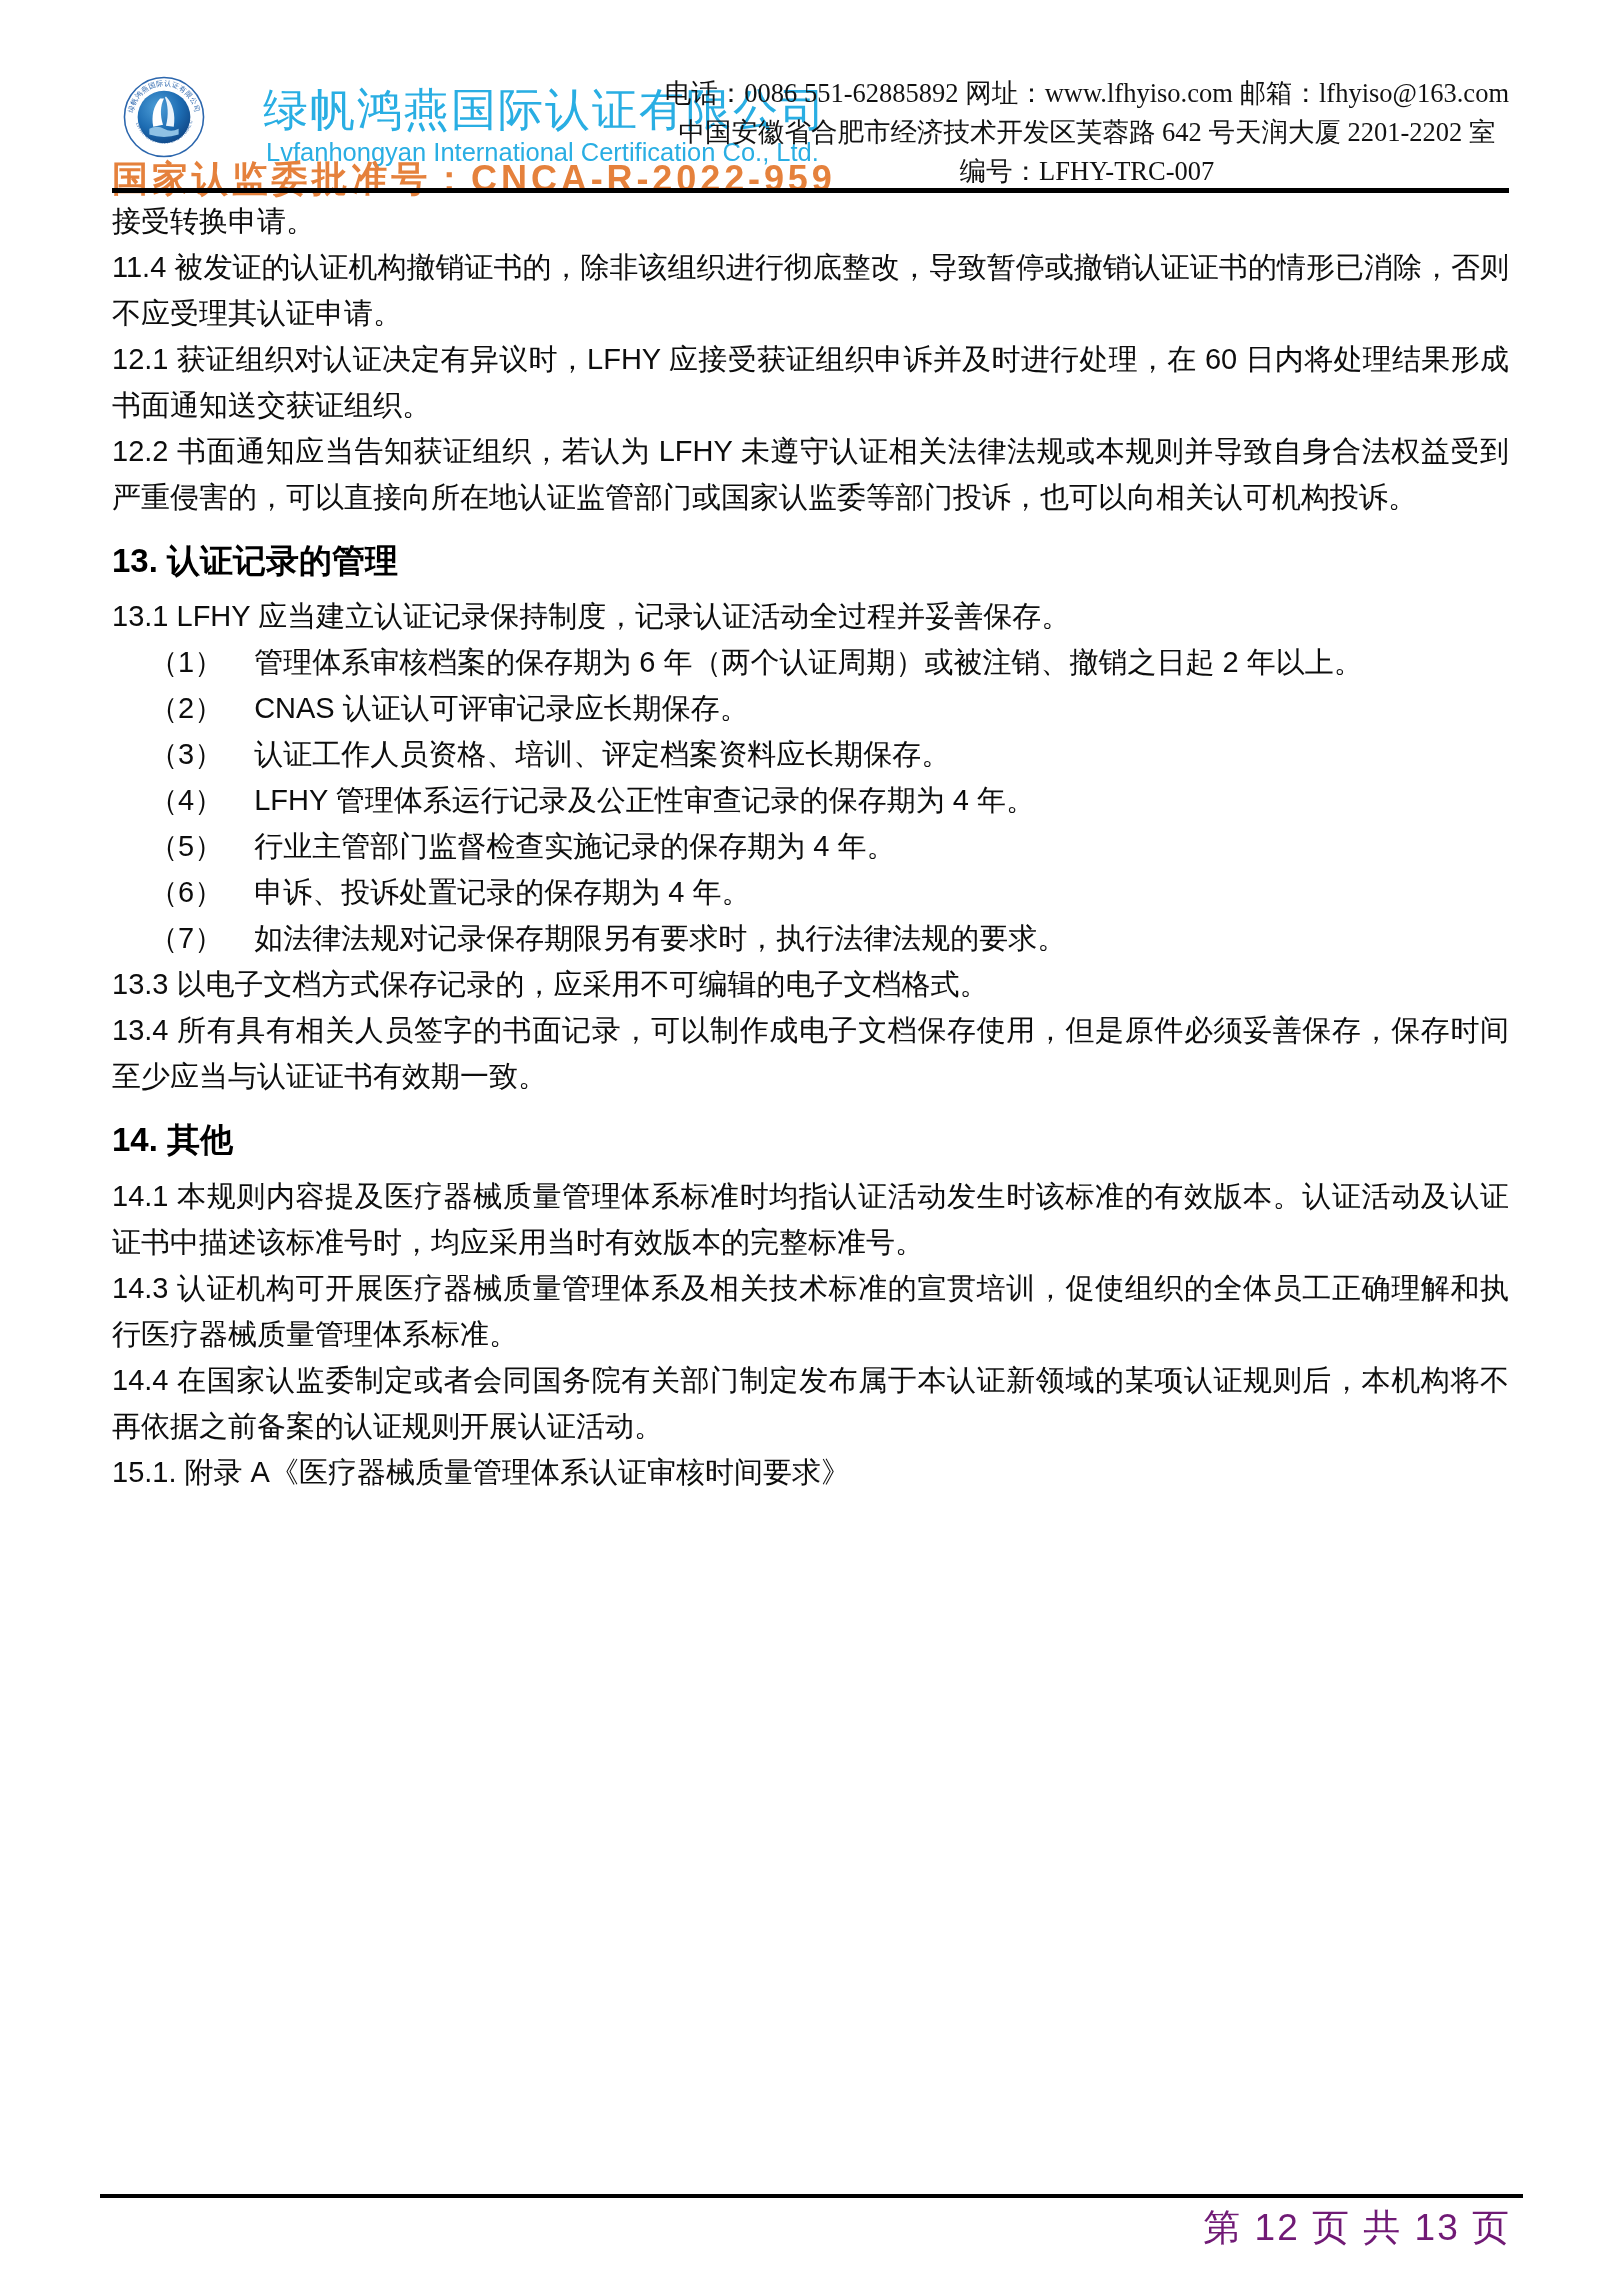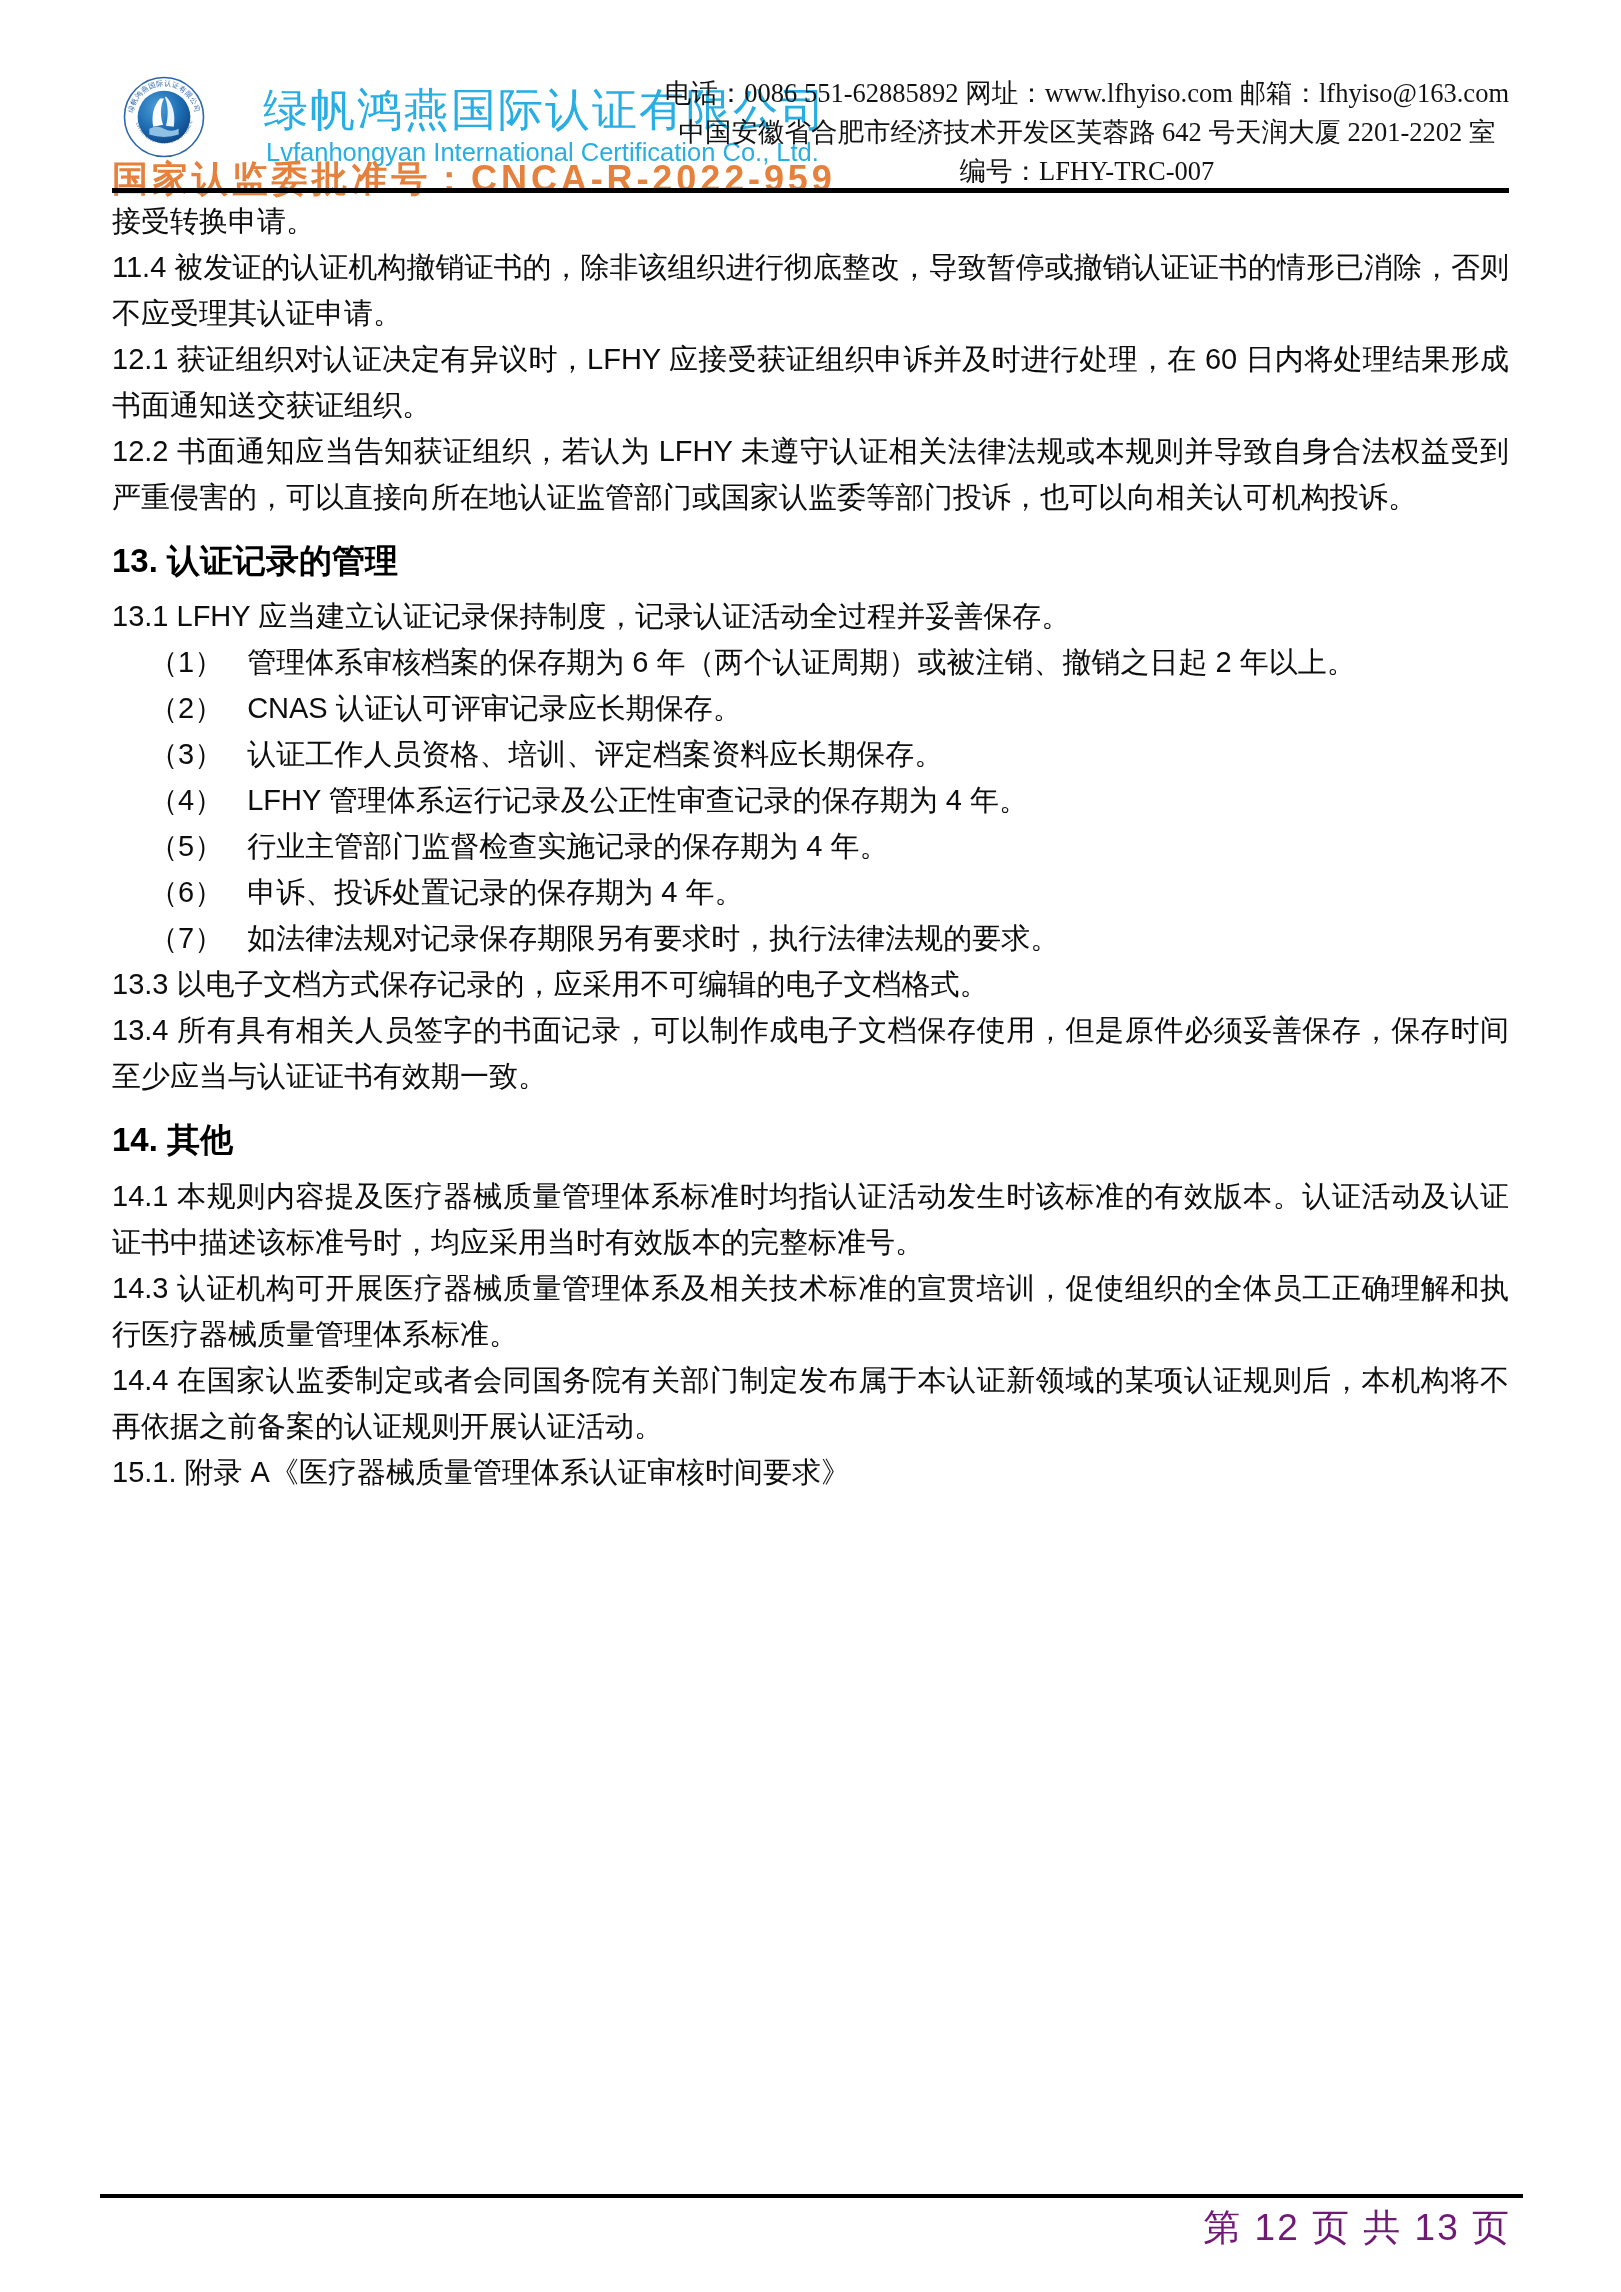--- a/index.html
+++ b/index.html
@@ -42,21 +42,21 @@
     position:absolute; left:112px; right:112px; top:198px;
     font-size:29px; line-height:46px; color:#0d0d0d;
   }
   .para { text-align:justify; }
   .sec-heading {
     font-size:33px; font-weight:700; line-height:51px;
     margin:14.7px 0 7.8px 0; color:#000;
   }
   .list-item { display:flex; padding-left:37px; }
   .list-item .marker { flex:0 0 auto; }
-  .list-item .li-text { margin-left:24px; }
+  .list-item .li-text { margin-left:31px; }
   
   .footer-rule {
     position:absolute; left:100px; right:98px; top:2194px;
     height:3.9px; background:#000;
   }
   .page-info {
     position:absolute; right:110px; top:2203px;
     font-family:Liberation Sans, sans-serif;
     font-size:37px; color:#701a75; letter-spacing:2px; white-space:nowrap;
   }

